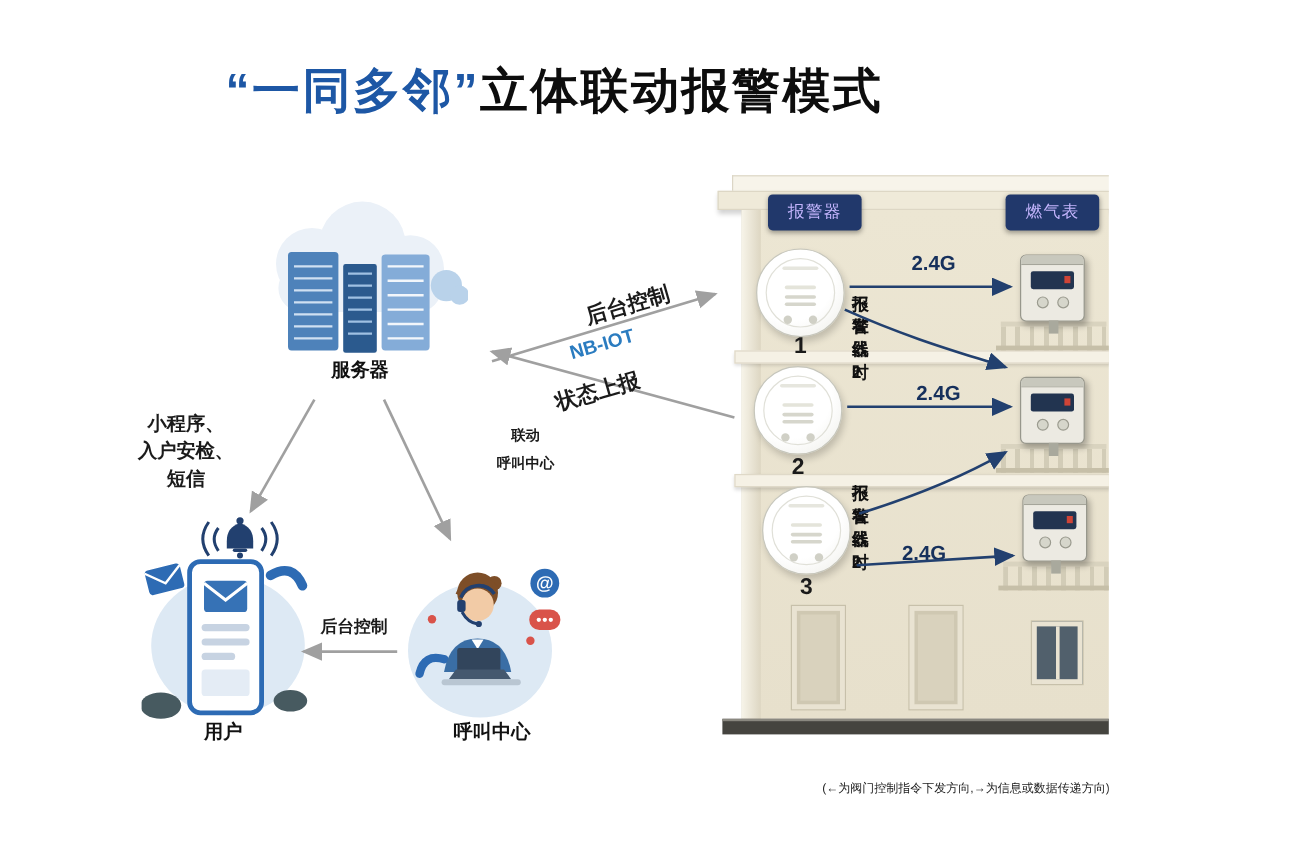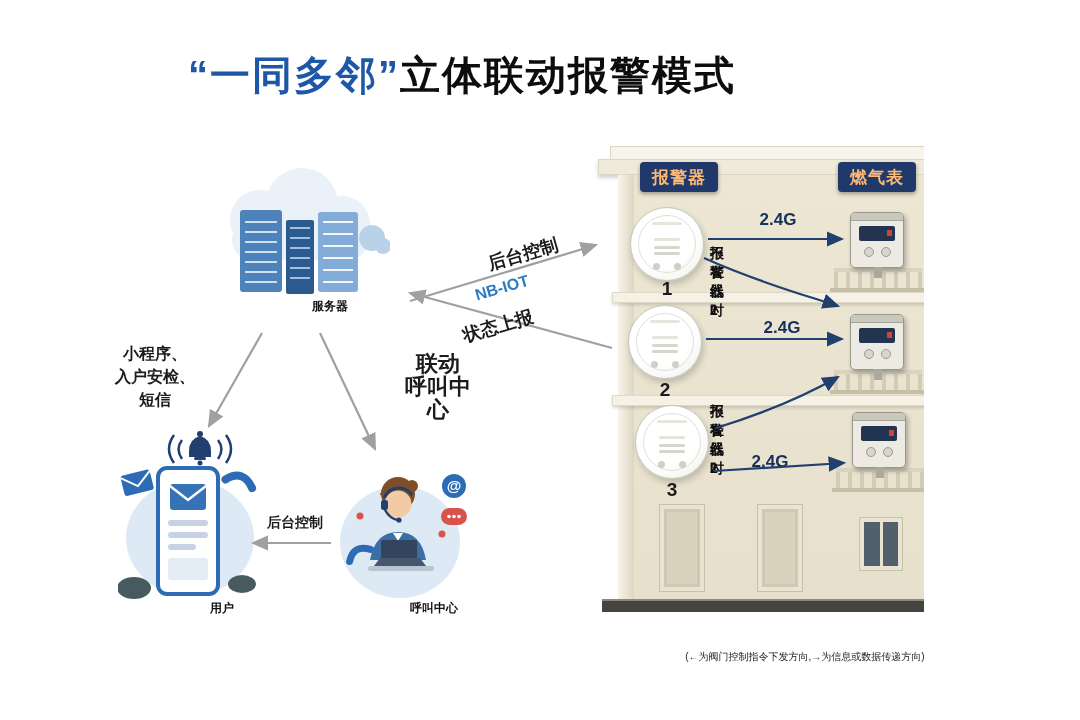--- a/index.html
+++ b/index.html
@@ -6,31 +6,31 @@
   .canvas{position:relative;width:924px;height:720px;background:#ffffff;overflow:hidden;
           font-family:"Liberation Sans","DejaVu Sans",sans-serif;color:#111;}
 
   
   .title{position:absolute;top:48px;left:0;width:100%;text-align:center;margin:0;
          font-size:40px;font-weight:900;letter-spacing:2px;z-index:6;}
   .title .hl{color:#1d57a5;}
   .title .rest{color:#0d0d0d;}
 
   
-  .node-label{position:absolute;text-align:right;font-size:12px;font-weight:800;color:#111;z-index:6;}
+  .node-label{position:absolute;text-align:center;font-size:16px;font-weight:800;color:#111;z-index:6;}
   .lbl-server{left:252px;top:298px;width:96px;}
   .lbl-user{left:138px;top:600px;width:96px;}
   .lbl-cc{left:362px;top:600px;width:96px;}
 
   .clabel{position:absolute;font-weight:700;color:#1b1b1b;text-align:center;z-index:6;}
   .lbl-backend{left:468px;top:242px;width:110px;font-size:18px;transform:rotate(-16deg);}
   .lbl-nbiot{left:452px;top:279px;width:100px;font-size:16px;color:#2b7cc0;transform:rotate(-16deg);}
   .lbl-status{left:443px;top:314px;width:110px;font-size:18px;transform:rotate(-16deg);}
   .lbl-notify{left:96px;top:342px;width:118px;font-size:16px;line-height:23px;}
-  .lbl-linkage{left:396px;top:352px;width:84px;font-size:22px;line-height:23px;}
+  .lbl-linkage{left:396px;top:352px;width:84px;font-size:12px;line-height:23px;}
   .lbl-inspect{left:252px;top:514px;width:86px;font-size:14px;}
 
   
   .illus{position:absolute;z-index:1;}
   .illus-server{left:210px;top:162px;width:180px;height:140px;}
   .illus-user{left:118px;top:420px;width:140px;height:185px;}
   .illus-cc{left:338px;top:460px;width:135px;height:140px;}
 
   
   .overlay{position:absolute;left:0;top:0;z-index:5;pointer-events:none;}
@@ -45,21 +45,21 @@
   .pilaster{top:29px;height:424px;width:16px;background:linear-gradient(90deg,#f7f4e9,#ddd6c2);}
   .pl{left:20px;} .pr{left:332px;}
   .divider{left:14px;width:340px;height:11px;background:#f5f1e5;border:1px solid #dfd9c8;box-shadow:0 2px 3px rgba(0,0,0,.15);}
   .dv1{top:146px;} .dv2{top:249px;}
   .bbase{left:4px;top:453px;width:360px;height:13px;background:#45443f;border-top:2px solid #8a8880;}
   .door{top:359px;width:44px;height:86px;background:#d9d2bd;border:4px solid #e9e3d2;box-shadow:0 0 0 1px #c7c0aa, inset 0 0 0 3px #cfc8b2;}
   .door1{left:62px;} .door2{left:160px;}
   .bwindow{left:262px;top:372px;width:42px;height:52px;background:#51606c;border:4px solid #e9e3d2;box-shadow:0 0 0 1px #c7c0aa;}
   .bwindow i{left:50%;top:0;width:3px;height:100%;margin-left:-1.5px;background:#e9e3d2;}
 
-  .badge{width:78px;height:30px;background:#21386b;color:#fdba74;font-size:17px;font-weight:700;
+  .badge{width:78px;height:30px;background:#21386b;color:#c4b5fd;font-size:14px;font-weight:400;
          display:flex;align-items:center;justify-content:center;border-radius:4px;
          box-shadow:0 2px 4px rgba(0,0,0,.35);letter-spacing:1px;}
   .badge-alarm{left:42px;top:16px;}
   .badge-meter{left:240px;top:16px;}
 
   .alarm{width:74px;height:74px;border-radius:50%;border:1px solid #c6c6bc;
          background:radial-gradient(circle at 38% 32%,#ffffff 55%,#ecece6);
          box-shadow:2px 4px 6px rgba(0,0,0,.18);}
   .alarm::before{content:"";position:absolute;inset:7px;border-radius:50%;border:1px solid #e0e0d8;}
   .alarm::after{content:"";position:absolute;left:50%;top:38px;width:26px;height:3px;margin-left:-13px;

